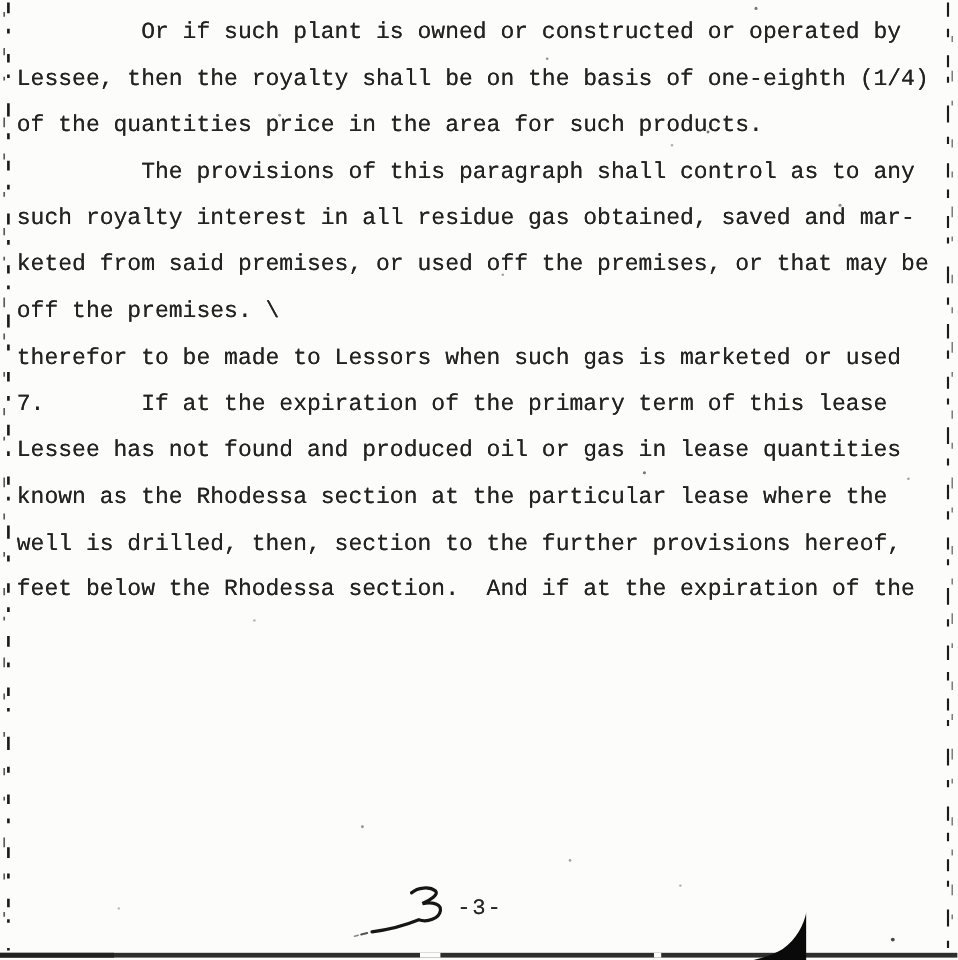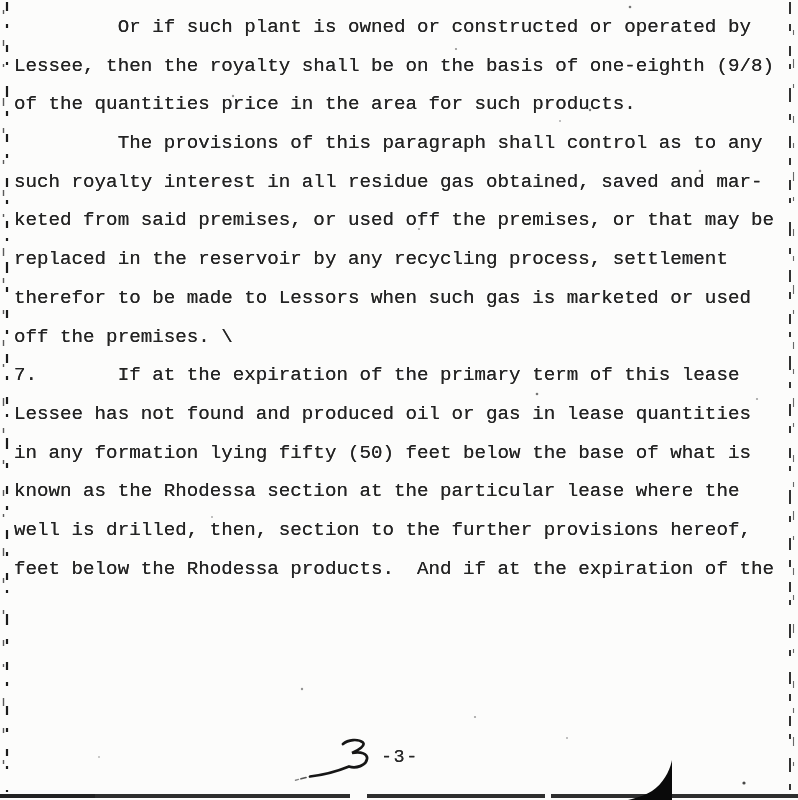--- a/index.html
+++ b/index.html
@@ -78,34 +78,32 @@
     <path d="M3.5 10 V 782" stroke="#242424" stroke-width="1.4" fill="none" opacity="0.75" stroke-dasharray="4 26 6 18 3 31 8 22 5 27"></path>
   </svg>
 
   <svg class="edge edge-right" viewBox="0 0 18 800">
     <path d="M10 2 V 796" stroke="#1c1c1c" stroke-width="1.8" fill="none" stroke-dasharray="12 10 7 15 10 8 5 19 14 12 6 16"></path>
     <path d="M13.5 30 V 772" stroke="#2a2a2a" stroke-width="1.1" fill="none" opacity="0.7" stroke-dasharray="5 24 9 16 4 28 7 20"></path>
   </svg>
 
   <div class="doc">
     <div class="line">         Or if such plant is owned or constructed or operated by</div>
-    <div class="line">Lessee, then the royalty shall be on the basis of one-eighth (9/8)</div>
+    <div class="line">Lessee, then the royalty shall be on the basis of one-eighth (1/4)</div>
     <div class="line">of the quantities price in the area for such products.</div>
     <div class="line">         The provisions of this paragraph shall control as to any</div>
     <div class="line">such royalty interest in all residue gas obtained, saved and mar-</div>
     <div class="line">keted from said premises, or used off the premises, or that may be</div>
-    <div class="line">replaced in the reservoir by any recycling process, settlement</div>
+    <div class="line">off the premises. \</div>
     <div class="line">therefor to be made to Lessors when such gas is marketed or used</div>
-    <div class="line">off the premises. \</div>
     <div class="line">7.       If at the expiration of the primary term of this lease</div>
     <div class="line">Lessee has not found and produced oil or gas in lease quantities</div>
-    <div class="line">in any formation lying fifty (50) feet below the base of what is</div>
     <div class="line">known as the Rhodessa section at the particular lease where the</div>
     <div class="line">well is drilled, then, section to the further provisions hereof,</div>
-    <div class="line">feet below the Rhodessa products.  And if at the expiration of the</div>
+    <div class="line">feet below the Rhodessa section.  And if at the expiration of the</div>
   </div>
 
   <svg class="hw3" viewBox="0 0 120 56" role="img" aria-label="3">
     <path d="M 50 14 C 55 9.5, 65 8.5, 70 12.5 C 72.5 15.5, 66 20, 59 23
              C 68 21, 75 24, 74 29 C 73 35.5, 63 39, 56 36.5
              C 45 41, 30 45, 17 46.5" stroke="#161616" stroke-width="2.7" fill="none" stroke-linecap="round"></path>
     <path d="M 13 47.5 L 8 48.8" stroke="#2a2a2a" stroke-width="1.7" fill="none" stroke-linecap="round" opacity="0.8"></path>
     <path d="M 5.5 49.4 L 2.5 50.2" stroke="#3a3a3a" stroke-width="1.4" fill="none" stroke-linecap="round" opacity="0.6"></path>
   </svg>
 

